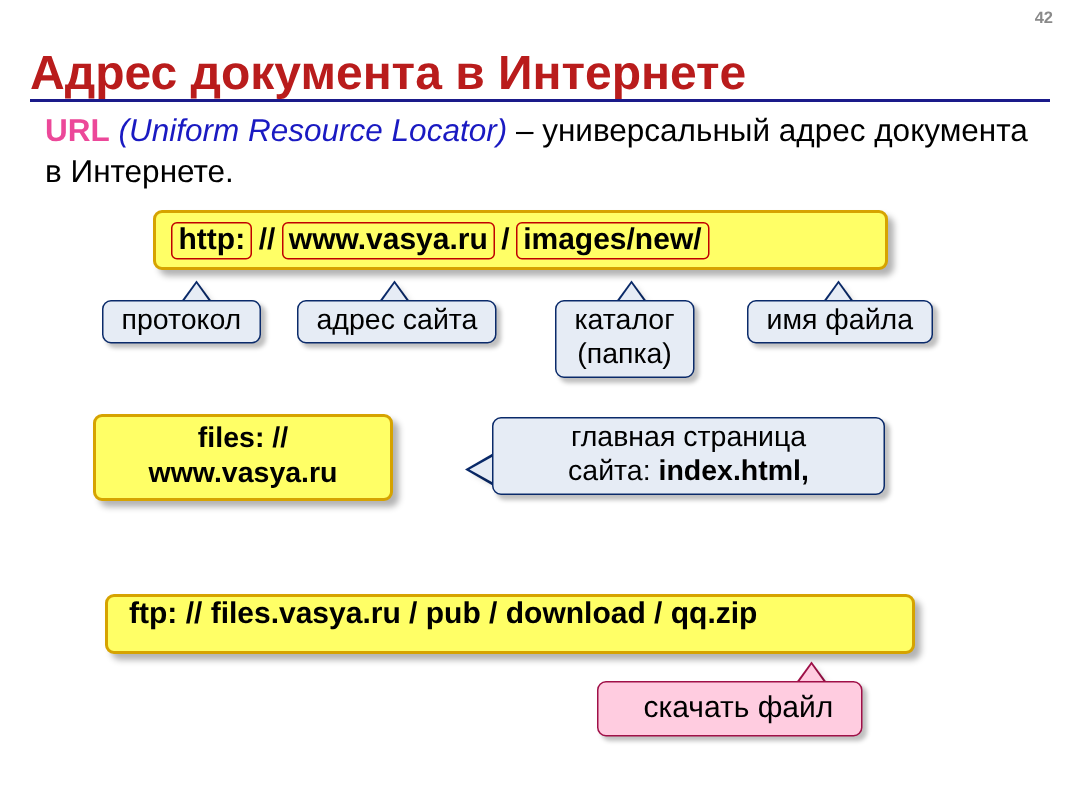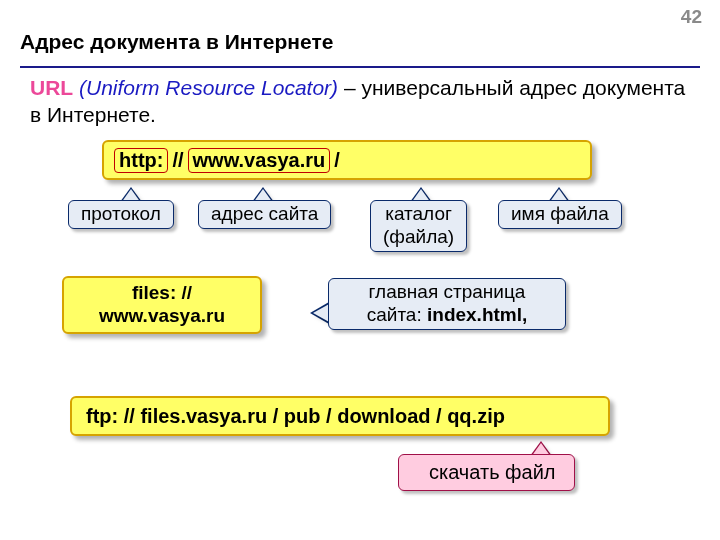--- a/index.html
+++ b/index.html
@@ -11,31 +11,31 @@
     background: #fff;
     font-family: Arial, Helvetica, sans-serif;
     position: relative;
     overflow: hidden;
   }
   .page-num {
     position: absolute;
     top: 6px;
     right: 18px;
     color: #8a8a8a;
-    font-size: 19px;
+    font-size: 11px;
     font-weight: bold;
     text-align: right;
   }
   .title {
     position: absolute;
     left: 20px;
     top: 30px;
-    font-size: 21px;
-    font-weight: bold;
-    color: #000000;
+    font-size: 32px;
+    font-weight: bold;
+    color: #b91c1c;
   }
   .title-rule {
     position: absolute;
     left: 20px;
     top: 66px;
     width: 680px;
     height: 2px;
     background: #1a1a8a;
   }
   .defline {
@@ -146,21 +146,21 @@
     top: 396px;
     width: 540px;
     height: 40px;
     background: #ffff66;
     border: 2px solid #d6a300;
     border-radius: 6px;
     box-shadow: 4px 4px 4px rgba(0,0,0,0.3);
     font-size: 20px;
     font-weight: bold;
     display: flex;
-    align-items: center;
+    align-items: flex-start;
     padding: 0 14px;
   }
 
   
   .pink {
     position: absolute;
     background: #ffcce0;
     border: 1.5px solid #a01048;
     border-radius: 6px;
     box-shadow: 3px 3px 3px rgba(0,0,0,0.25);
@@ -191,58 +191,59 @@
 <div class="defline">
   <span class="url">URL</span>
   <span class="en">(Uniform Resource Locator)</span><span> – универсальный адрес документа в Интернете.</span>
 </div>
 
 <div class="urlbox">
   <span class="seg">http:</span>
   <span class="sep">//</span>
   <span class="seg">www.vasya.ru</span>
   <span class="sep">/</span>
+  <span class="seg">images/new/</span>
   <span class="sep"> </span>
 </div>
 
 <div class="tail tail-up-border" style="left:120px; top:187px;"></div>
 <div class="tail tail-up" style="left:121px; top:189px;"></div>
 <div class="callout" style="left:68px; top:200px;">
   <span>протокол</span>
 </div>
 
 <div class="tail tail-up-border" style="left:252px; top:187px;"></div>
 <div class="tail tail-up" style="left:253px; top:189px;"></div>
 <div class="callout" style="left:198px; top:200px;">
   <span>адрес сайта</span>
 </div>
 
 <div class="tail tail-up-border" style="left:410px; top:187px;"></div>
 <div class="tail tail-up" style="left:411px; top:189px;"></div>
 <div class="callout" style="left:370px; top:200px;">
   <span>каталог</span><br>
-  <span>(файла)</span>
+  <span>(папка)</span>
 </div>
 
 <div class="tail tail-up-border" style="left:548px; top:187px;"></div>
 <div class="tail tail-up" style="left:549px; top:189px;"></div>
 <div class="callout" style="left:498px; top:200px;">
   <span>имя файла</span>
 </div>
 
 <div class="ybox2">
   <div>
     <span>files: //</span><br>
     <span>www.vasya.ru</span>
   </div>
 </div>
 
 <div class="tail tail-left-border" style="left:310px; top:302px;"></div>
 <div class="tail tail-left" style="left:313px; top:303px;"></div>
-<div class="callout" style="left:328px; top:278px; width:238px;">
+<div class="callout" style="left:328px; top:278px; width:262px;">
   <span>главная страница</span><br>
   <span>сайта: </span><span class="b">index.html,</span><br>
 </div>
 
 <div class="ybox3">
   <span>ftp: // files.vasya.ru / pub / download / qq.zip</span>
 </div>
 
 <div class="tail tail-up-pink-border" style="left:530px; top:441px;"></div>
 <div class="tail tail-up-pink" style="left:531px; top:443px;"></div>

